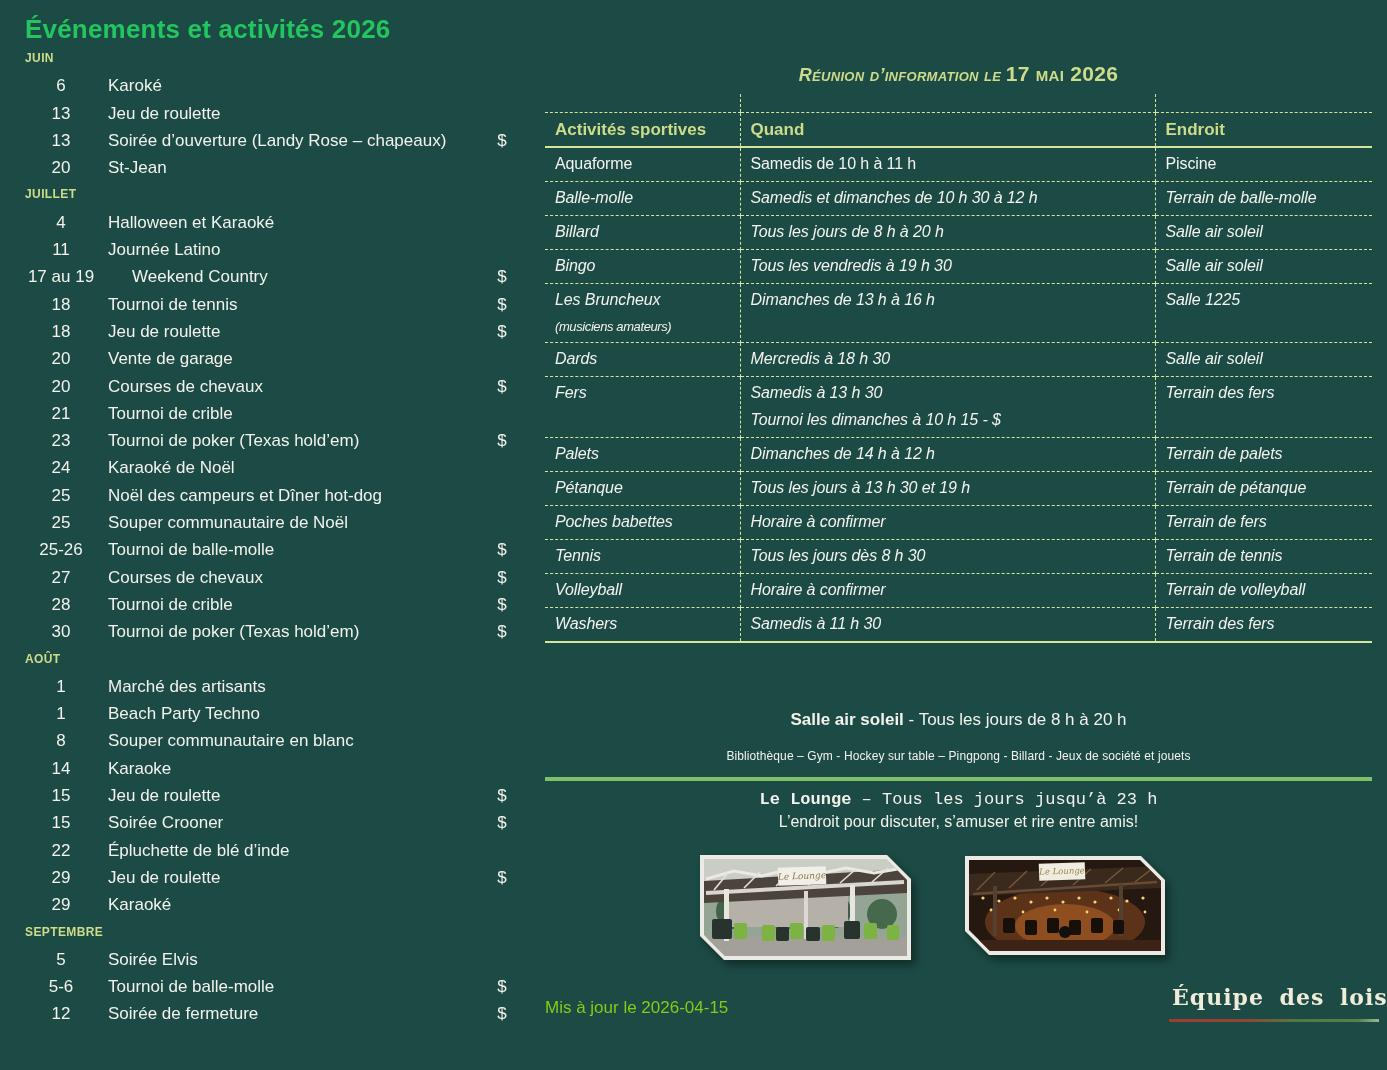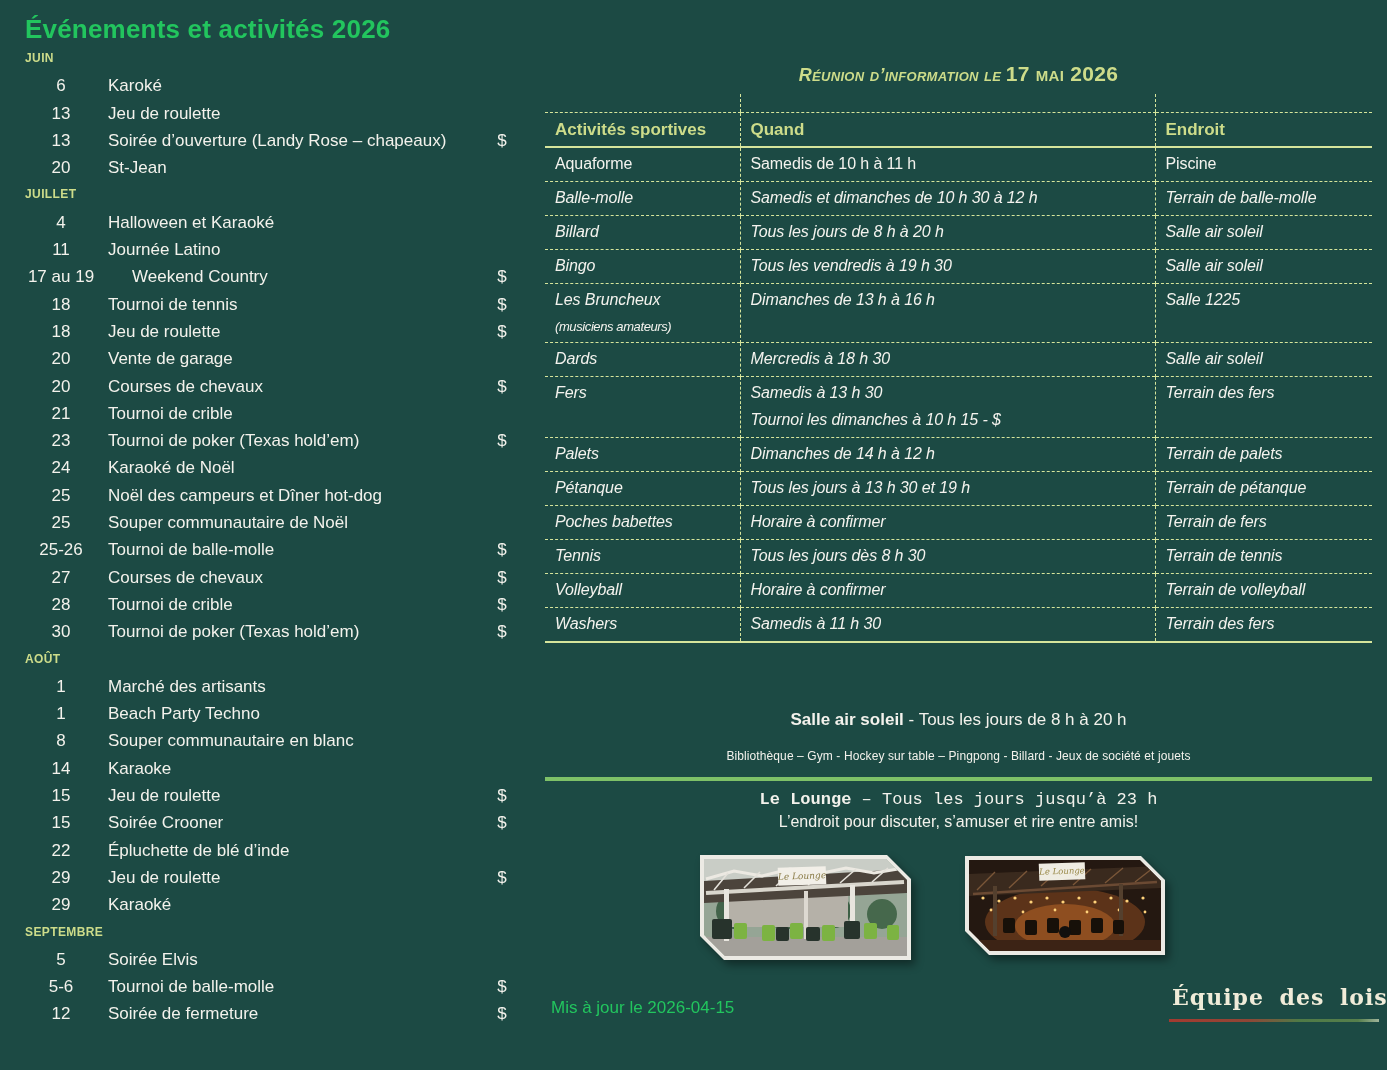--- a/index.html
+++ b/index.html
@@ -58,21 +58,21 @@
   
   .photo{position:absolute;filter:drop-shadow(4px 5px 4px rgba(0,0,0,.4));}
   .photo-frame{position:relative;background:#eceae4;clip-path:polygon(0 0,calc(100% - 24px) 0,100% 24px,100% 100%,24px 100%,0 calc(100% - 24px));}
   .photo-day{left:155px;top:855px;}
   .photo-night{left:420px;top:856px;}
   .photo-frame svg{display:block;clip-path:polygon(0 0,calc(100% - 21px) 0,100% 21px,100% 100%,21px 100%,0 calc(100% - 21px));}
   .photo-day .photo-frame{padding:4px;width:211px;height:105px;}
   .photo-night .photo-frame{padding:4px;width:200px;height:99px;}
 
   
-  .updated{position:absolute;left:6px;top:998px;font-size:17px;color:#22c55e;}
+  .updated{position:absolute;left:0;top:998px;font-size:17px;color:#84cc16;}
   .logo{position:absolute;left:622px;top:978px;width:212px;}
   .logo-row{display:flex;align-items:center;gap:5px;}
   .logo-text{font-family:"DejaVu Serif","Liberation Serif",serif;font-size:22px;font-weight:700;color:#f0ecd9;letter-spacing:1px;word-spacing:7px;white-space:nowrap;}
   .logo-underline{margin-top:3px;margin-left:2px;height:3px;width:210px;
     background:linear-gradient(90deg,#a33a30 0%,#8f4636 38%,#4f7a46 62%,#567f4c 90%,#9fb49a 100%);}
 </style>
 </head>
 <body>
 
 <div class="page">

